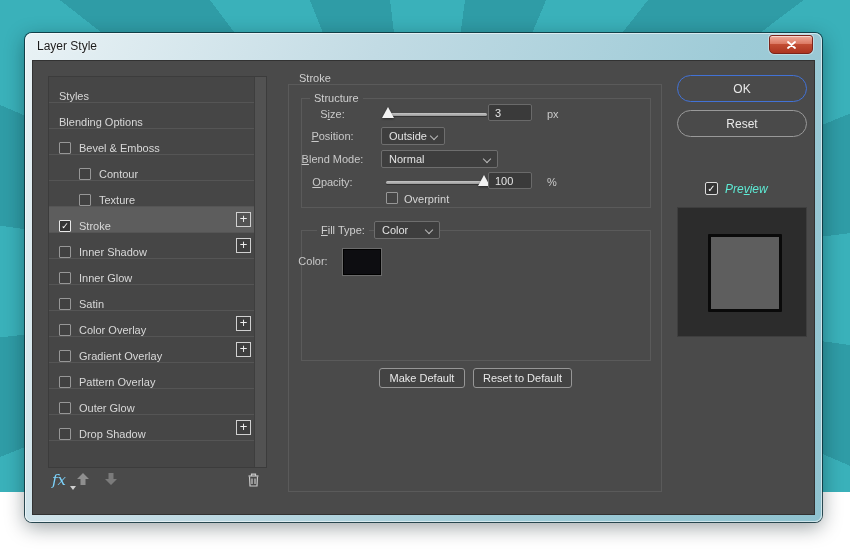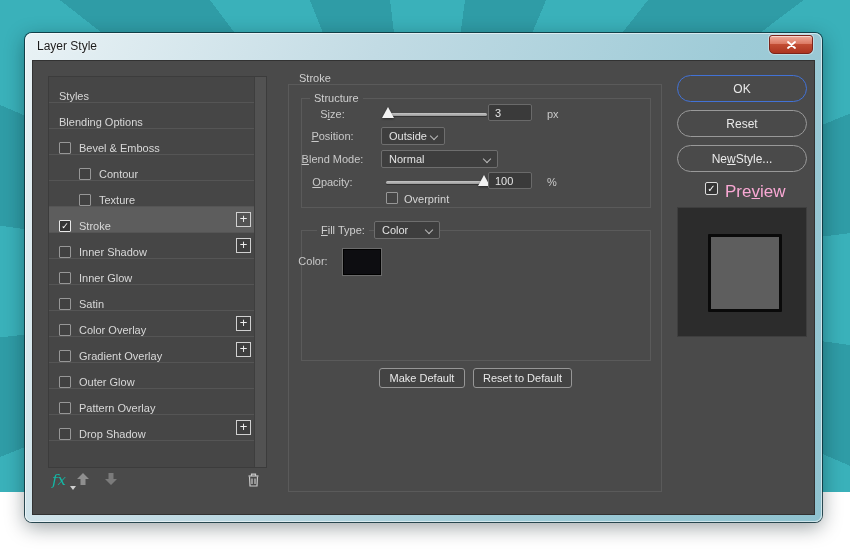--- a/index.html
+++ b/index.html
@@ -37,21 +37,21 @@
   .cbx{width:12px;height:12px;box-sizing:border-box;border:1px solid #979797;
     background:rgba(0,0,0,.07);margin-right:8px;flex:0 0 auto;border-radius:1px;
     display:flex;align-items:center;justify-content:center;
     font-family:"DejaVu Sans",sans-serif;font-size:9px;color:#fff;}
   .cbx.checked{background:#353535;border-color:#e8e8e8;}
   .plus-btn{position:absolute;right:3px;top:5px;width:15px;height:15px;box-sizing:border-box;
     border:1px solid #d0d0d0;color:#f0f0f0;font-size:13px;line-height:12px;text-align:center;
     background:rgba(0,0,0,.1);cursor:pointer;}
   .list-toolbar{position:absolute;left:15px;top:407px;width:219px;height:30px;}
   .fx{position:absolute;left:4px;top:3px;font-family:"DejaVu Serif",serif;font-style:italic;
-    font-size:15px;color:#14b8a6;cursor:pointer;}
+    font-size:15px;color:#7dd3fc;cursor:pointer;}
   .fx-caret{position:absolute;left:22px;top:18px;width:0;height:0;
     border-left:3px solid transparent;border-right:3px solid transparent;
     border-top:4px solid #cfcfcf;}
   .tb-icon{position:absolute;top:4px;cursor:pointer;}
   
   .main-group{position:absolute;left:255px;top:23px;width:374px;height:408px;
     border:1px solid #5a5a5a;box-sizing:border-box;}
   .group-label{position:absolute;background:#4a4a4a;padding:0 4px;color:#cfcfcf;}
   .struct-group{position:absolute;left:12px;top:13px;width:350px;height:110px;
     border:1px solid #5a5a5a;box-sizing:border-box;}
@@ -84,21 +84,21 @@
   
   .pill{position:absolute;left:644px;width:130px;height:27px;box-sizing:border-box;
     border-radius:14px;border:1px solid #999;background:transparent;color:#e9e9e9;
     font-size:12px;font-family:"Liberation Sans",sans-serif;display:flex;
     align-items:center;justify-content:center;cursor:pointer;}
   .pill.ok{border-color:#4272d6;}
   .preview-cbx{position:absolute;left:672px;top:121px;width:13px;height:13px;
     box-sizing:border-box;border:1px solid #dcdcdc;border-radius:2px;background:#353535;
     display:flex;align-items:center;justify-content:center;cursor:pointer;
     font-family:"DejaVu Sans",sans-serif;font-size:10px;color:#fff;}
-  .preview-lbl{position:absolute;left:692px;top:121px;font-size:17px;color:#f9a8d4;}
+  .preview-lbl{position:absolute;left:692px;top:121px;font-size:12px;color:#5eead4;font-style:italic;}
   .thumb-box{position:absolute;left:644px;top:146px;width:130px;height:130px;
     background:#2c2c2c;border:1px solid #3e3e3e;box-sizing:border-box;}
   .thumb-square{position:absolute;left:30px;top:26px;width:68px;height:72px;
     background:#5e5e5e;border:3px solid #0a0a0a;border-radius:1px;}
 </style>
 </head>
 <body>
 
 <div class="stage">
   <div class="window">
@@ -166,26 +166,26 @@
           <span class="row-label">Color Overlay</span>
           <span class="plus-btn">+</span>
         </div>
             <div class="row">
           <span class="cbx"></span>
           <span class="row-label">Gradient Overlay</span>
           <span class="plus-btn">+</span>
         </div>
             <div class="row">
           <span class="cbx"></span>
+          <span class="row-label">Pattern Overlay</span>
+
+        </div>
+            <div class="row">
+          <span class="cbx"></span>
           <span class="row-label">Outer Glow</span>
-
-        </div>
-            <div class="row">
-          <span class="cbx"></span>
-          <span class="row-label">Pattern Overlay</span>
 
         </div>
             <div class="row">
           <span class="cbx"></span>
           <span class="row-label">Drop Shadow</span>
           <span class="plus-btn">+</span>
         </div>
           </div>
         <div class="list-scrollbar"></div>
       </div>
@@ -257,25 +257,20 @@
 
         <span class="lbl" style="top:170px;width:48px">Color:</span>
         <div class="swatch" style="background: rgb(13, 13, 17);"></div>
 
         <button class="ps-btn" style="left:90px;top:283px;width:86px">Make Default</button>
         <button class="ps-btn" style="left:184px;top:283px;width:99px">Reset to Default</button>
       </div>
 
       <button class="pill" style="top:49px">Reset</button>
       <button class="pill ok" style="top:14px">OK</button>
-      <button class="pill" style="top:84px">
-          <span>Ne</span>
-          <span class="u">w</span>
-          <span> Style...</span>
-        </button>
 
       <span class="preview-cbx checked">✓</span>
       <span class="preview-lbl"><span>Pre</span><span class="u">v</span><span>iew</span></span>
 
       <div class="thumb-box">
         <div class="thumb-square"></div>
       </div>
 
     </div>
   </div>

